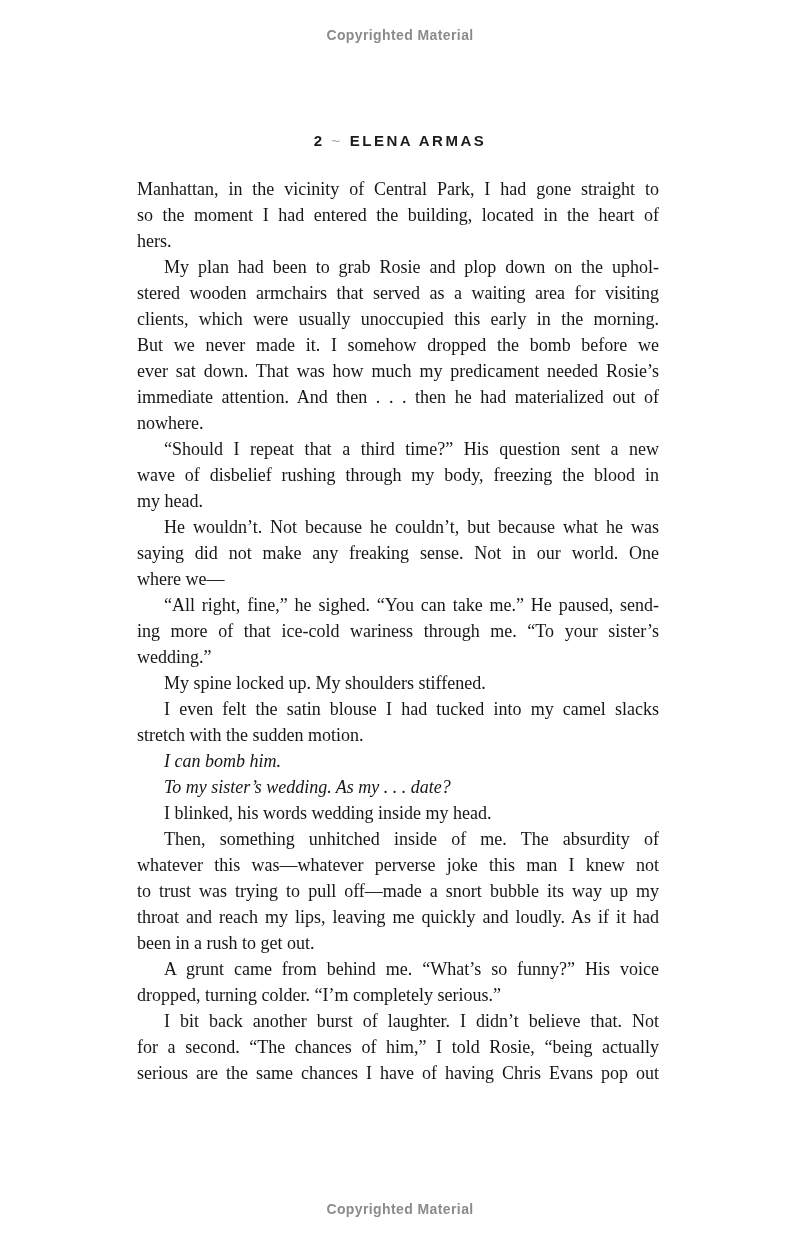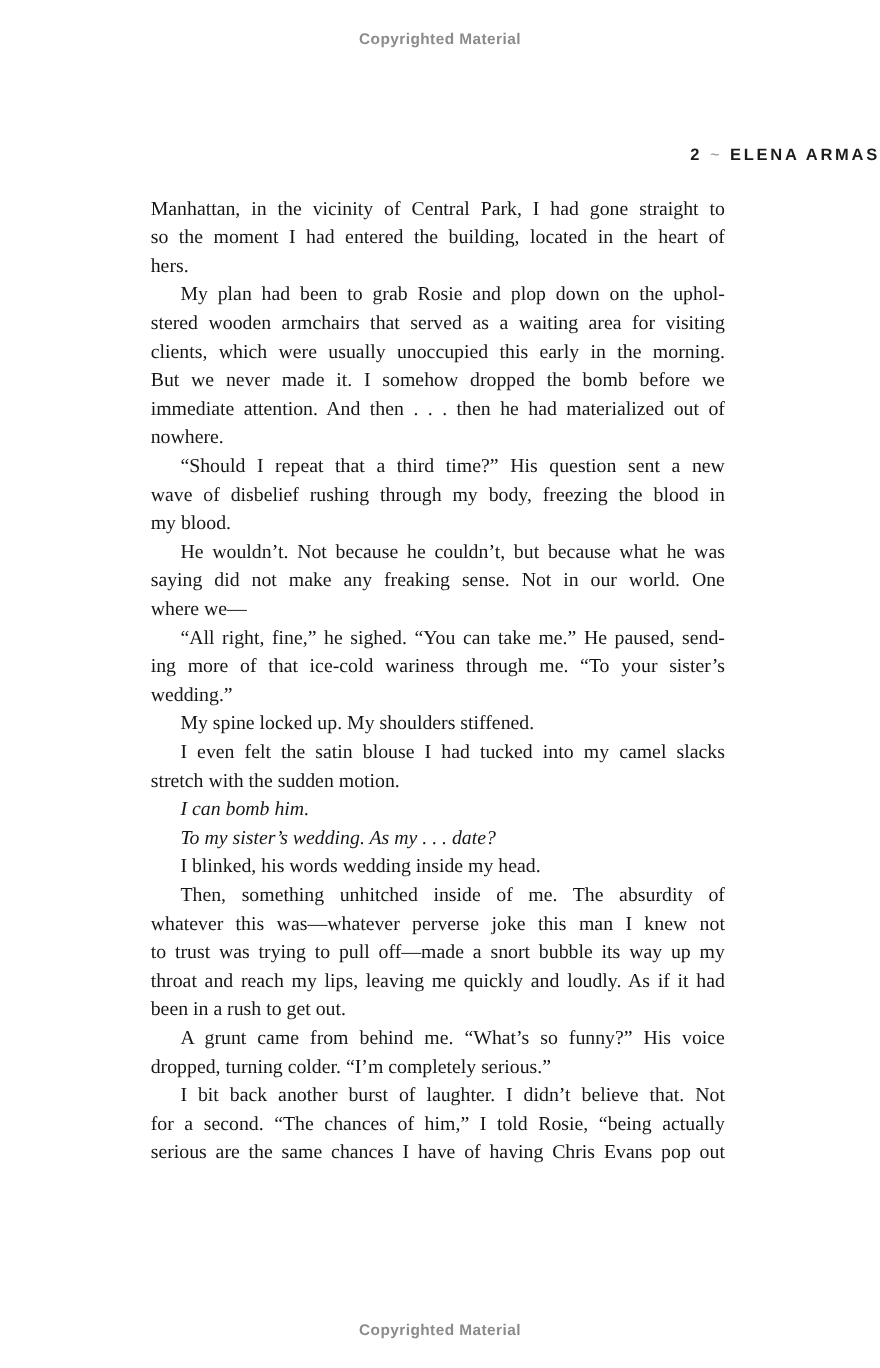--- a/index.html
+++ b/index.html
@@ -26,21 +26,21 @@
     letter-spacing: 0.4px;
     color: #8b8b8b;
   }
   .copyright.top { top: 27px; }
   .copyright.bottom { top: 1201px; }
   .running-header {
     position: absolute;
     left: 0;
     top: 132px;
     width: 100%;
-    text-align: right;
+    text-align: center;
     font-family: "Liberation Sans", sans-serif;
     font-size: 15px;
     font-weight: 600;
     letter-spacing: 2.5px;
     color: #1c1c1c;
   }
   .running-header .sep {
     color: #9a9a9a;
     font-weight: 400;
     margin: 0 7px;
@@ -86,25 +86,26 @@
   </div>
 
   <div class="text-block" id="text-block">
       <div class="line">Manhattan, in the vicinity of Central Park, I had gone straight to</div>
       <div class="line">so the moment I had entered the building, located in the heart of</div>
       <div class="line noj">hers.</div>
       <div class="line ind">My plan had been to grab Rosie and plop down on the uphol-</div>
       <div class="line">stered wooden armchairs that served as a waiting area for visiting</div>
       <div class="line">clients, which were usually unoccupied this early in the morning.</div>
       <div class="line">But we never made it. I somehow dropped the bomb before we</div>
+      <div class="line">ever sat down. That was how much my predicament needed Rosie’s</div>
       <div class="line">immediate attention. And then . . . then he had materialized out of</div>
       <div class="line noj">nowhere.</div>
       <div class="line ind">“Should I repeat that a third time?” His question sent a new</div>
       <div class="line">wave of disbelief rushing through my body, freezing the blood in</div>
-      <div class="line noj">my blood.</div>
+      <div class="line noj">my head.</div>
       <div class="line ind">He wouldn’t. Not because he couldn’t, but because what he was</div>
       <div class="line">saying did not make any freaking sense. Not in our world. One</div>
       <div class="line noj">where we—</div>
       <div class="line ind">“All right, fine,” he sighed. “You can take me.” He paused, send-</div>
       <div class="line">ing more of that ice-cold wariness through me. “To your sister’s</div>
       <div class="line noj">wedding.”</div>
       <div class="line noj ind">My spine locked up. My shoulders stiffened.</div>
       <div class="line ind">I even felt the satin blouse I had tucked into my camel slacks</div>
       <div class="line noj">stretch with the sudden motion.</div>
       <div class="line noj ind ital">I can bomb him.</div>

